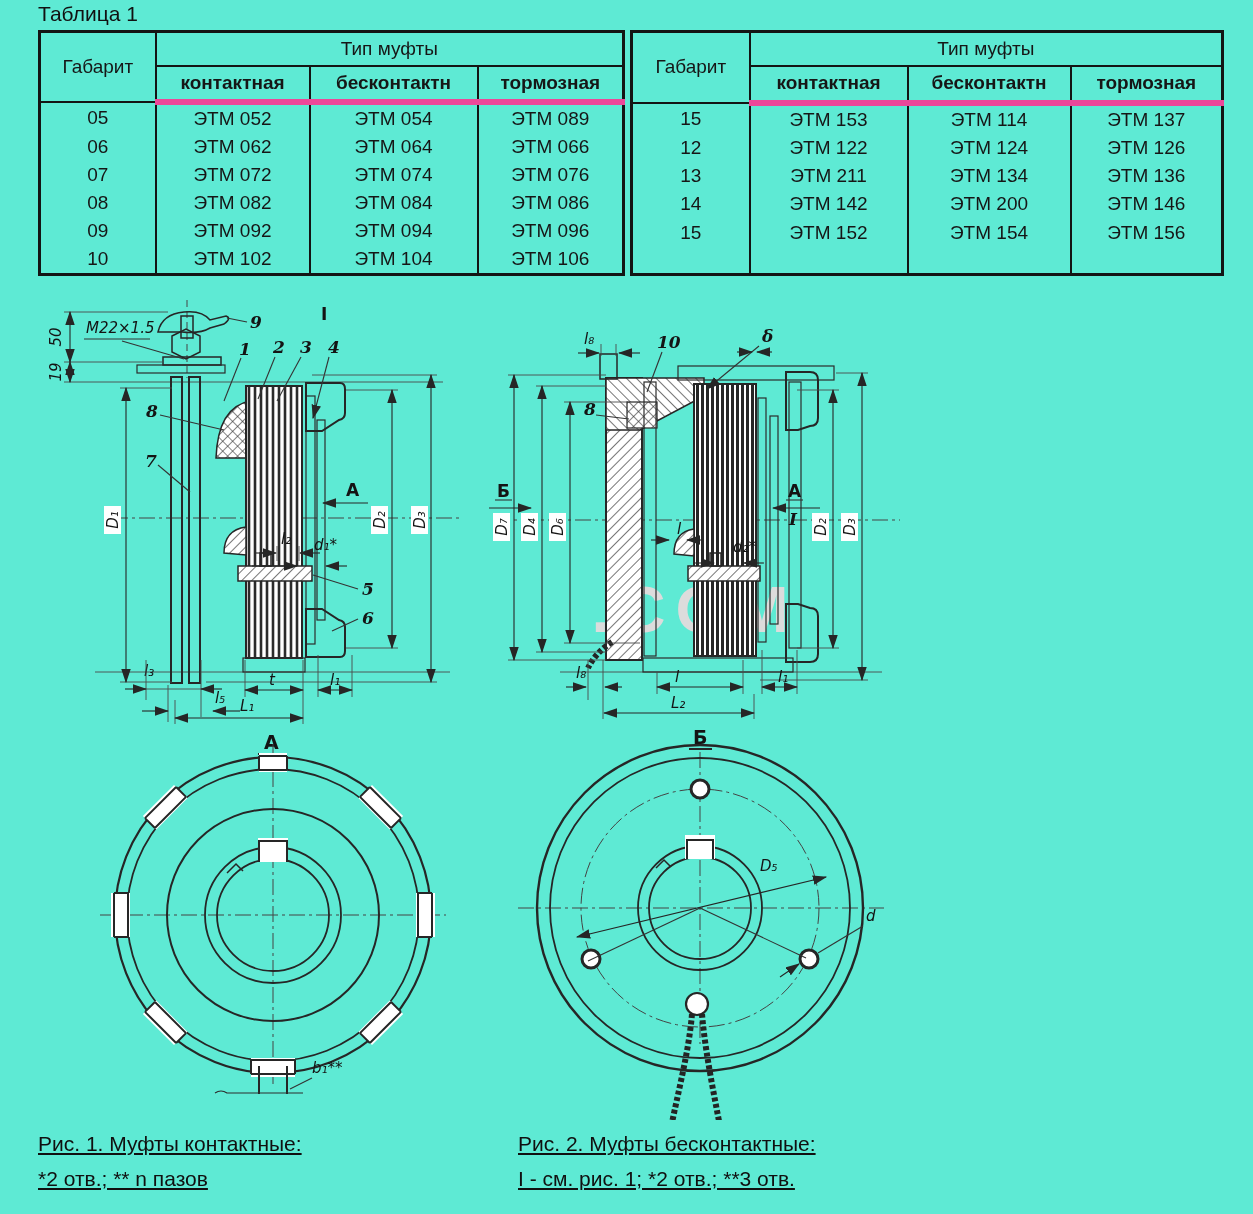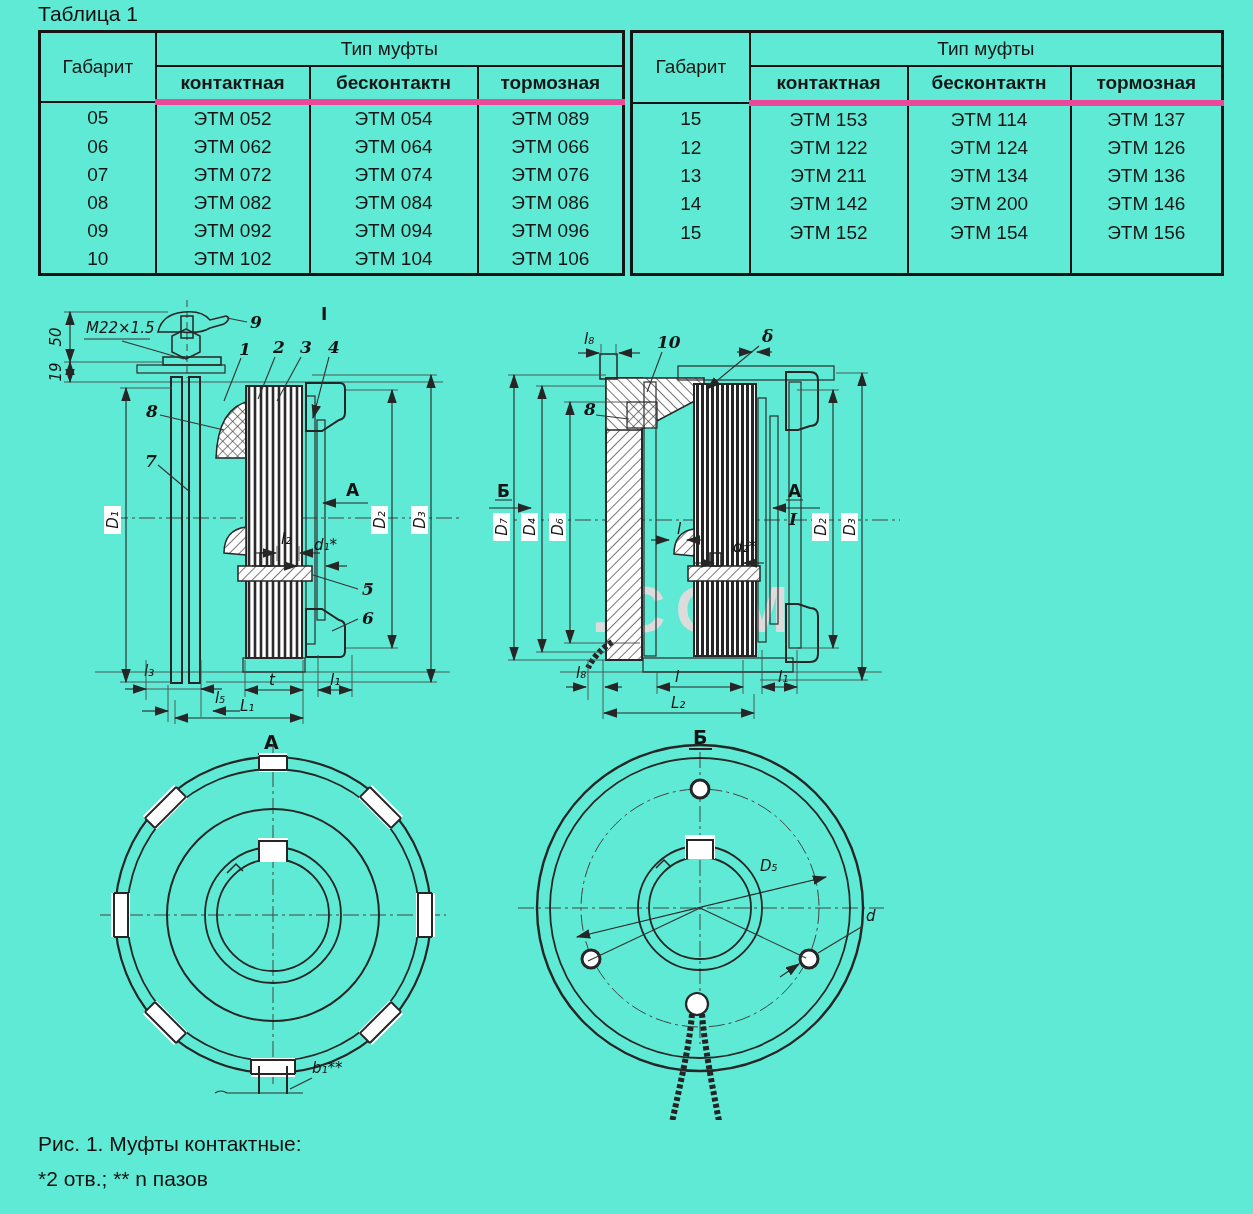--- a/index.html
+++ b/index.html
@@ -11,21 +11,21 @@
   table.t th, table.t td{
     border-left:2px solid #141414;border-right:2px solid #141414;
     border-top:none;border-bottom:none;
     text-align:center;vertical-align:middle;
     font-size:19px;font-weight:400;color:#161616;padding:0;}
   table.t tr.hr1 th{height:32px;border-bottom:2px solid #141414;}
   table.t th.gab{border-bottom:3px solid #141414;}
   table.t tr.hr2 th{height:32px;border-bottom:6px solid #ec4899;font-weight:bold;}
   table.t tr.dr td{height:28px;}
   table.t tr.dr.pad td{height:26px;}
-  .cap{position:absolute;font-size:21px;line-height:35px;color:#101010;}
+  .cap{position:absolute;font-size:21px;line-height:35px;color:#101010;text-decoration:underline;}
   .cap-left{left:38px;top:1126px;}
   .cap-right{left:518px;top:1126px;}
   svg.draw{position:absolute;left:0;top:285px;}
   
   .ln{stroke:#262626;stroke-width:2;fill:none;}
   .ln15{stroke:#262626;stroke-width:1.5;fill:none;}
   .ln12{stroke:#2c2c2c;stroke-width:1.2;fill:none;}
   .dml{stroke:#262626;stroke-width:1.1;fill:none;}
   .ex{stroke:#4a4a4a;stroke-width:0.9;fill:none;}
   .ld{stroke:#333;stroke-width:1.1;fill:none;}
@@ -495,14 +495,18 @@
       <circle cx="697" cy="1004" r="11" fill="#fff" stroke="#262626" stroke-width="2.2"></circle>
       <path class="wire" d="M692 1014 C 688 1062, 672 1112, 664 1167"></path>
       <path class="wire" d="M702 1014 C 706 1062, 719 1117, 728 1170"></path>
     </g>
   </svg>
 
   <div class="cap cap-left">
     <div>Рис. 1. Муфты контактные:</div>
     <div>*2 отв.; ** n пазов</div>
   </div>
+  <div class="cap cap-right">
+    <div>Рис. 2. Муфты бесконтактные:</div>
+    <div>I - см. рис. 1; *2 отв.; **3 отв.</div>
+  </div>
 
 </div>
 
 </body></html>

